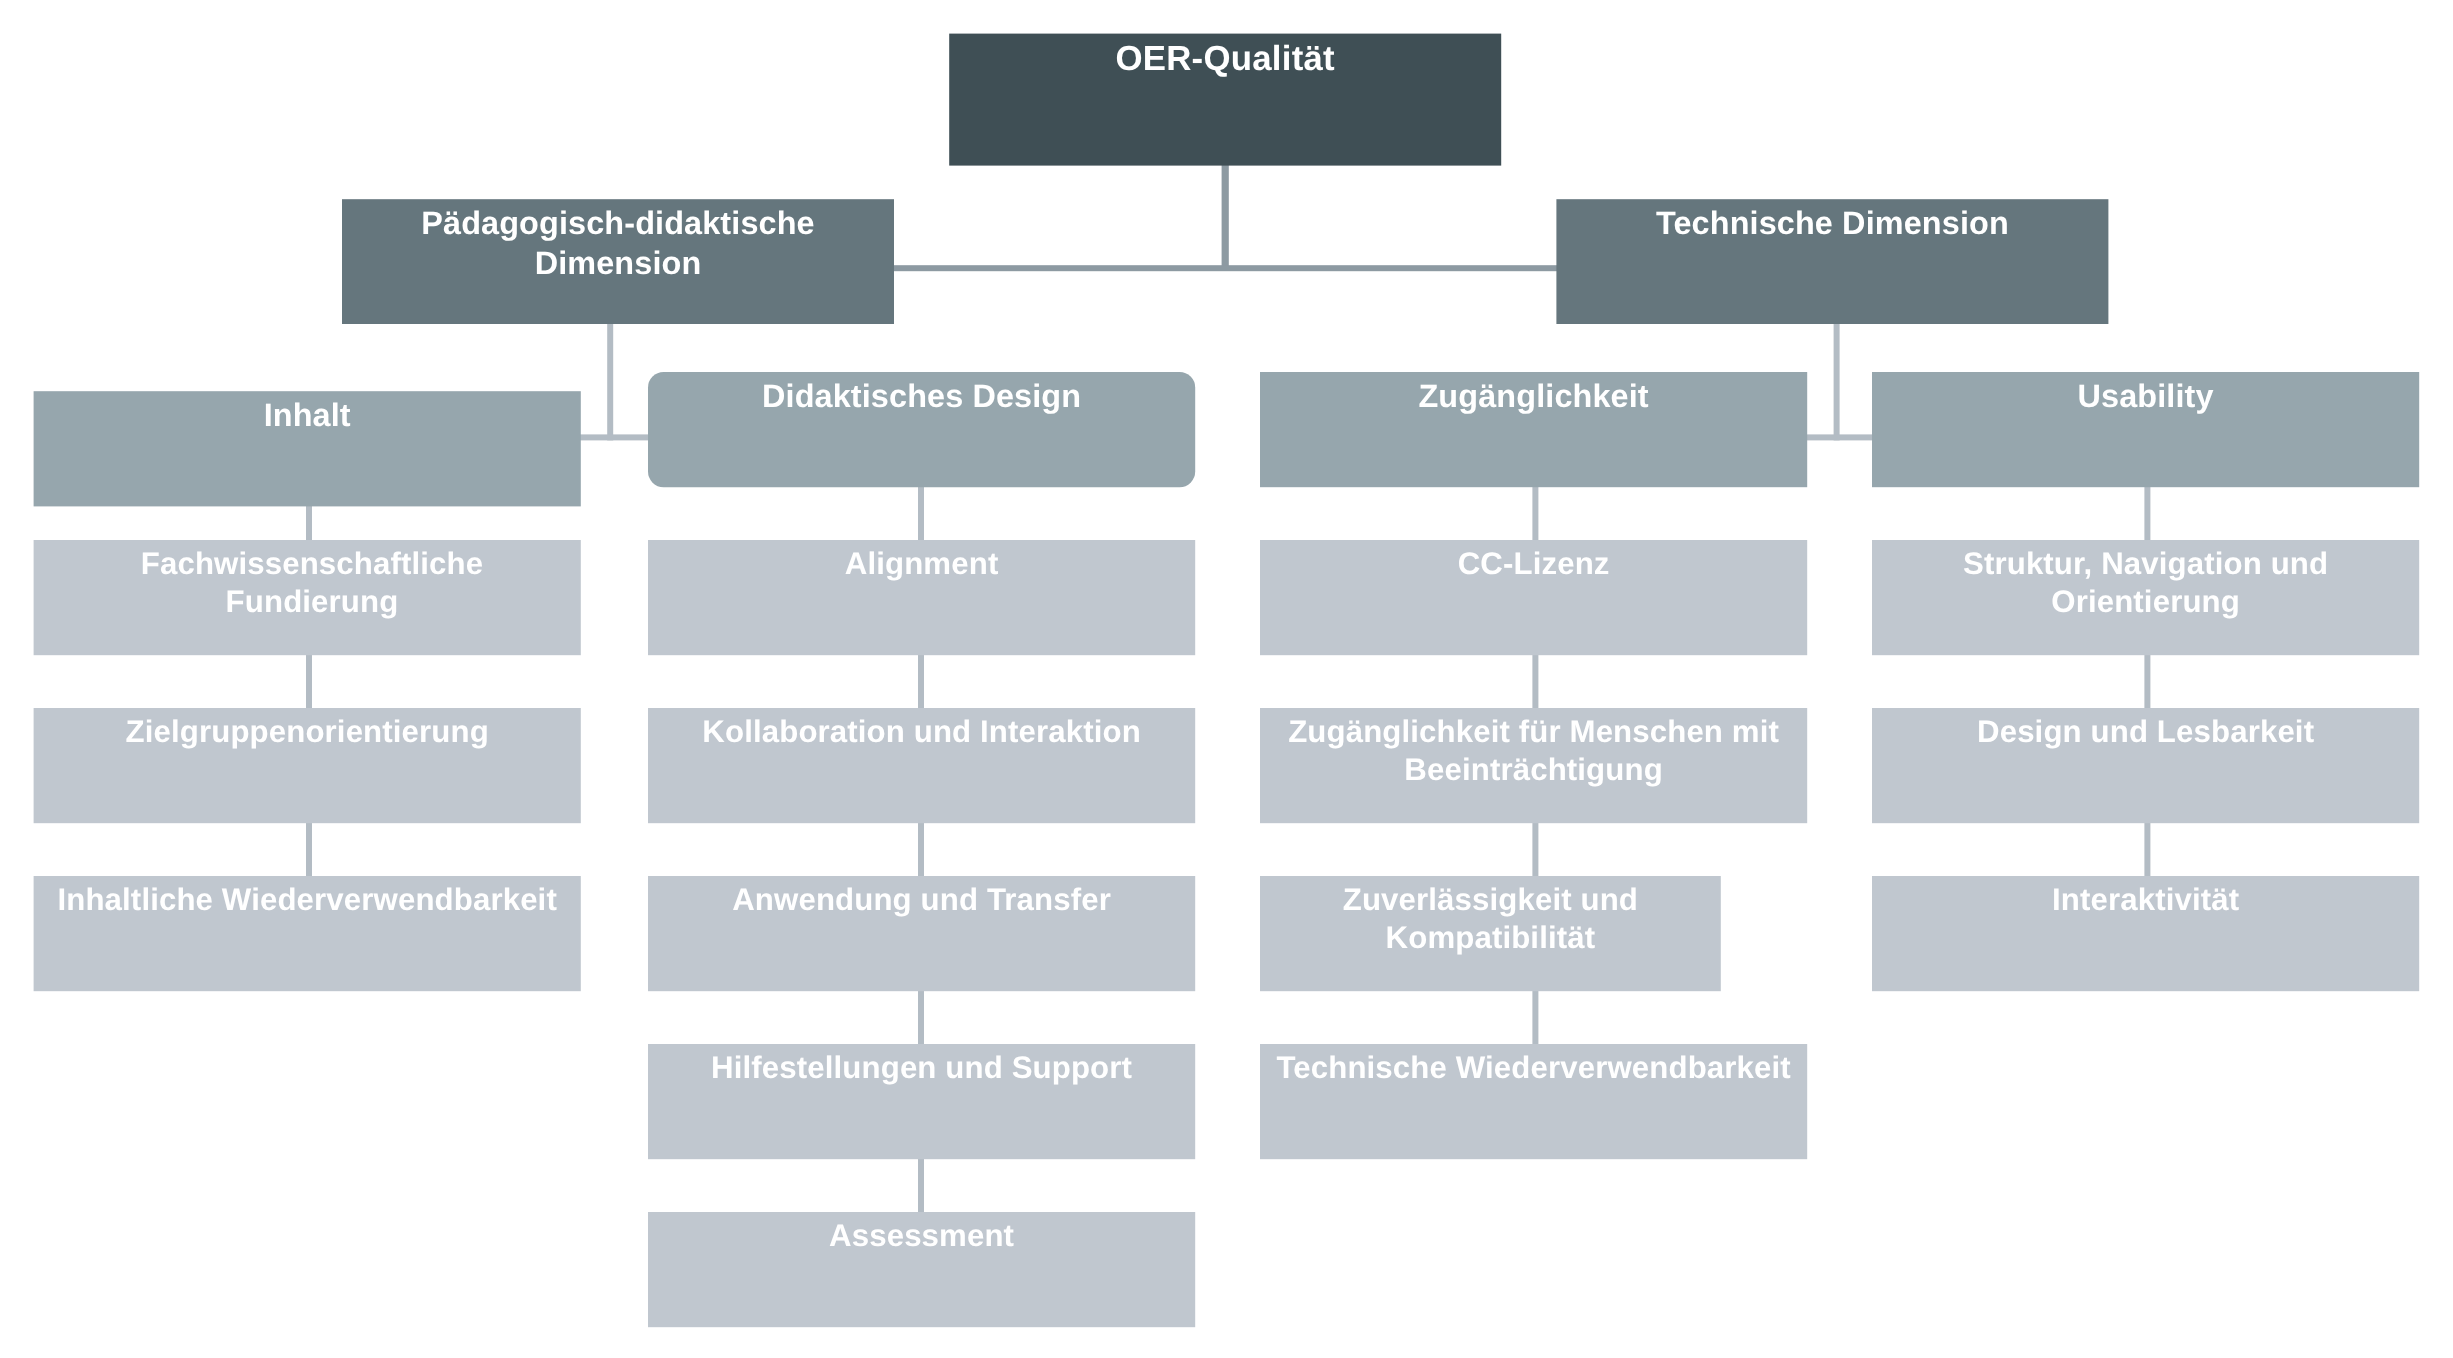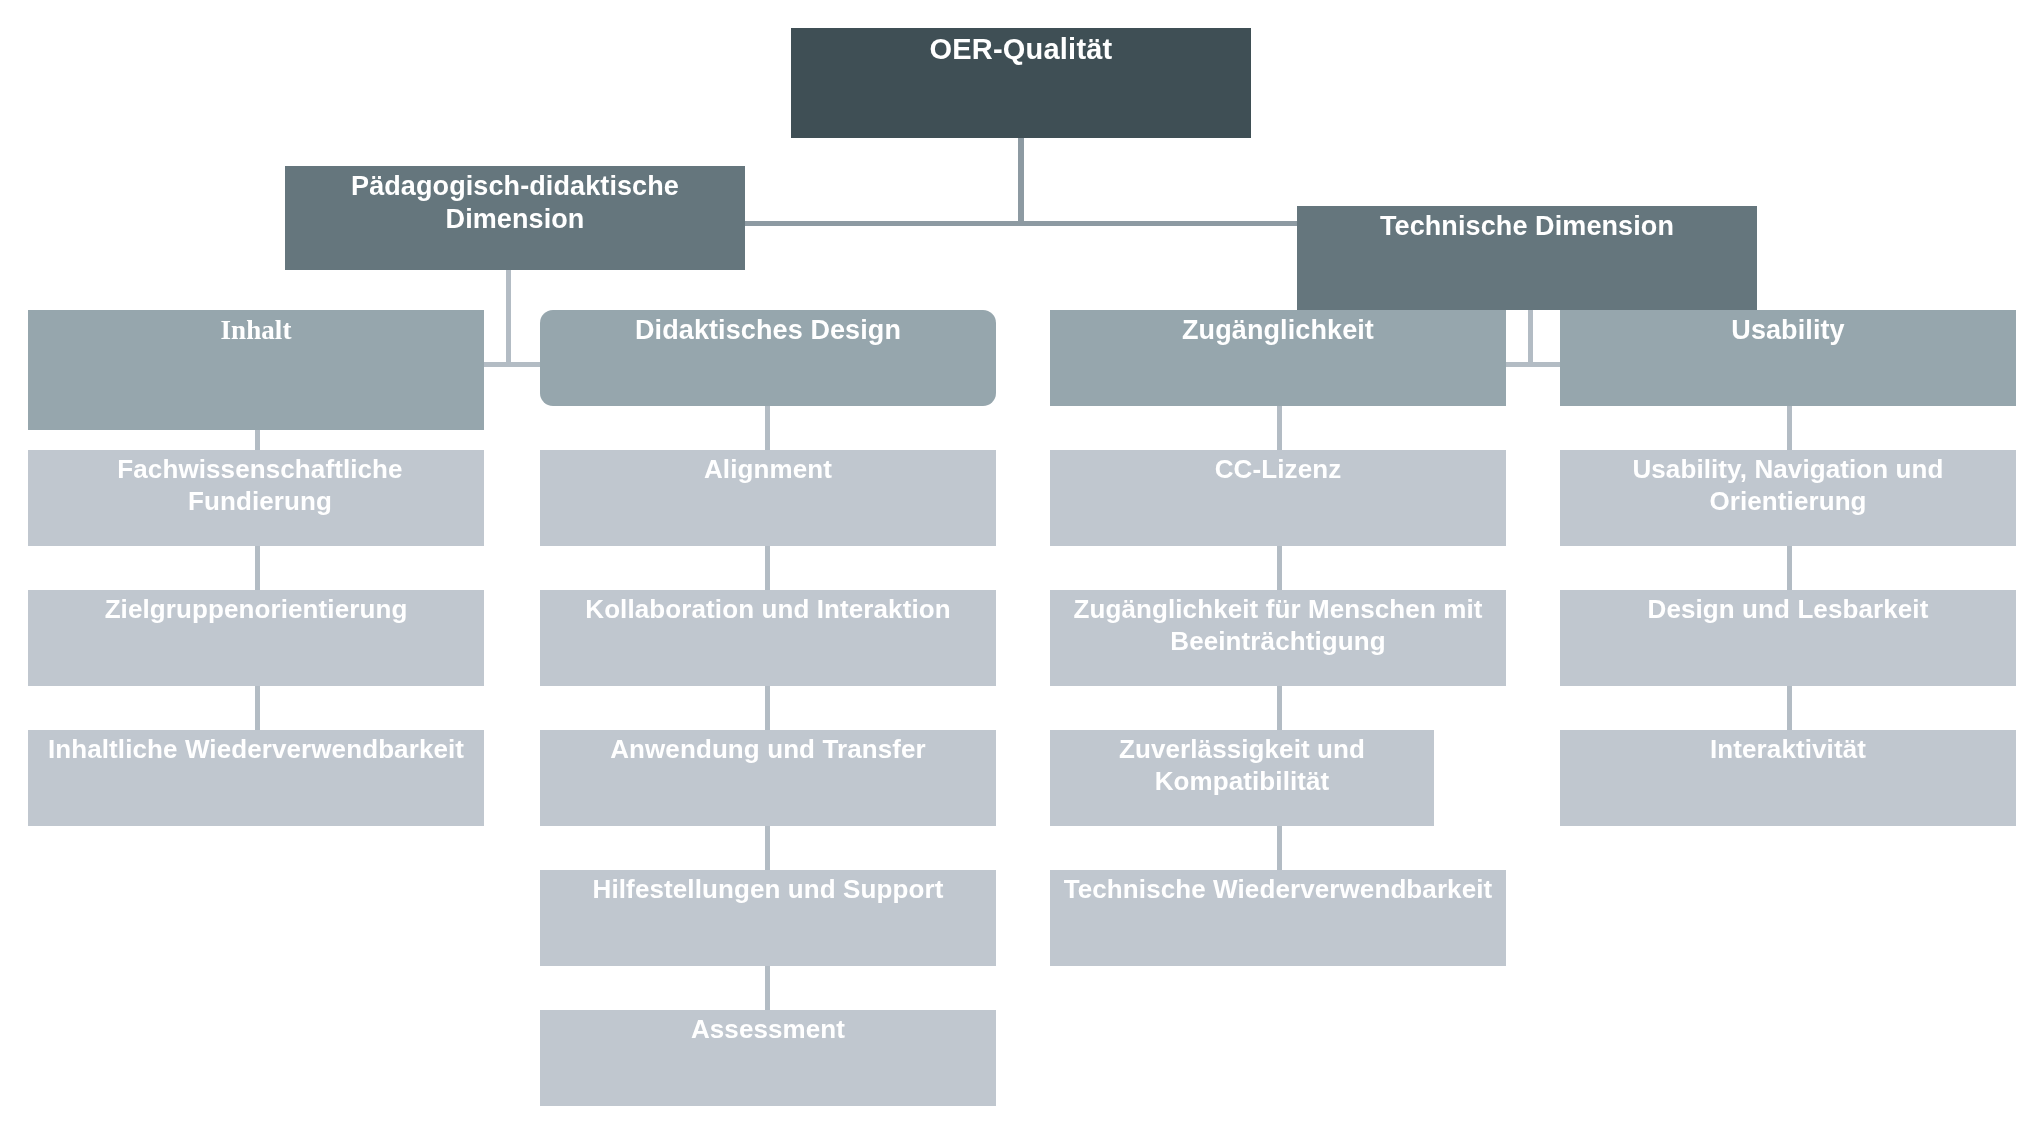--- a/index.html
+++ b/index.html
@@ -72,25 +72,25 @@
   <div class="conn v" style="left:1787px;top:685px;height:53px;"></div>
 
   <div class="node lvl-root" style="left:791px;top:28px;width:460px;height:110px;">
     <span>OER-Qualität</span>
   </div>
 
   <div class="node lvl-dim" style="left:285px;top:166px;width:460px;height:104px;">
     <span>Pädagogisch-didaktische Dimension</span>
   </div>
 
-  <div class="node lvl-dim" style="left:1297px;top:166px;width:460px;height:104px;margin-top:40px;">
+  <div class="node lvl-dim" style="left:1297px;top:166px;width:460px;height:104px;">
     <span>Technische Dimension</span>
   </div>
 
-  <div class="node lvl-cat" style="left:28px;top:310px;width:456px;height:120px;font-family:Liberation Serif, serif;">
+  <div class="node lvl-cat" style="left:28px;top:326px;width:456px;height:96px;">
     <span>Inhalt</span>
   </div>
 
   <div class="node lvl-cat" style="left:540px;top:310px;width:456px;height:96px;border-radius:13px;">
     <span>Didaktisches Design</span>
   </div>
 
   <div class="node lvl-cat" style="left:1050px;top:310px;width:456px;height:96px;">
     <span>Zugänglichkeit</span>
   </div>
@@ -132,21 +132,21 @@
     <span>Zugänglichkeit für Menschen mit Beeinträchtigung</span>
   </div>
   <div class="node lvl-leaf" style="left:1050px;top:730px;width:384px;height:96px;">
     <span>Zuverlässigkeit und Kompatibilität</span>
   </div>
   <div class="node lvl-leaf" style="left:1050px;top:870px;width:456px;height:96px;">
     <span>Technische Wiederverwendbarkeit</span>
   </div>
 
   <div class="node lvl-leaf" style="left:1560px;top:450px;width:456px;height:96px;">
-    <span>Usability, Navigation und Orientierung</span>
+    <span>Struktur, Navigation und Orientierung</span>
   </div>
   <div class="node lvl-leaf" style="left:1560px;top:590px;width:456px;height:96px;">
     <span>Design und Lesbarkeit</span>
   </div>
   <div class="node lvl-leaf" style="left:1560px;top:730px;width:456px;height:96px;">
     <span>Interaktivität</span>
   </div>
 
 </div>
 

